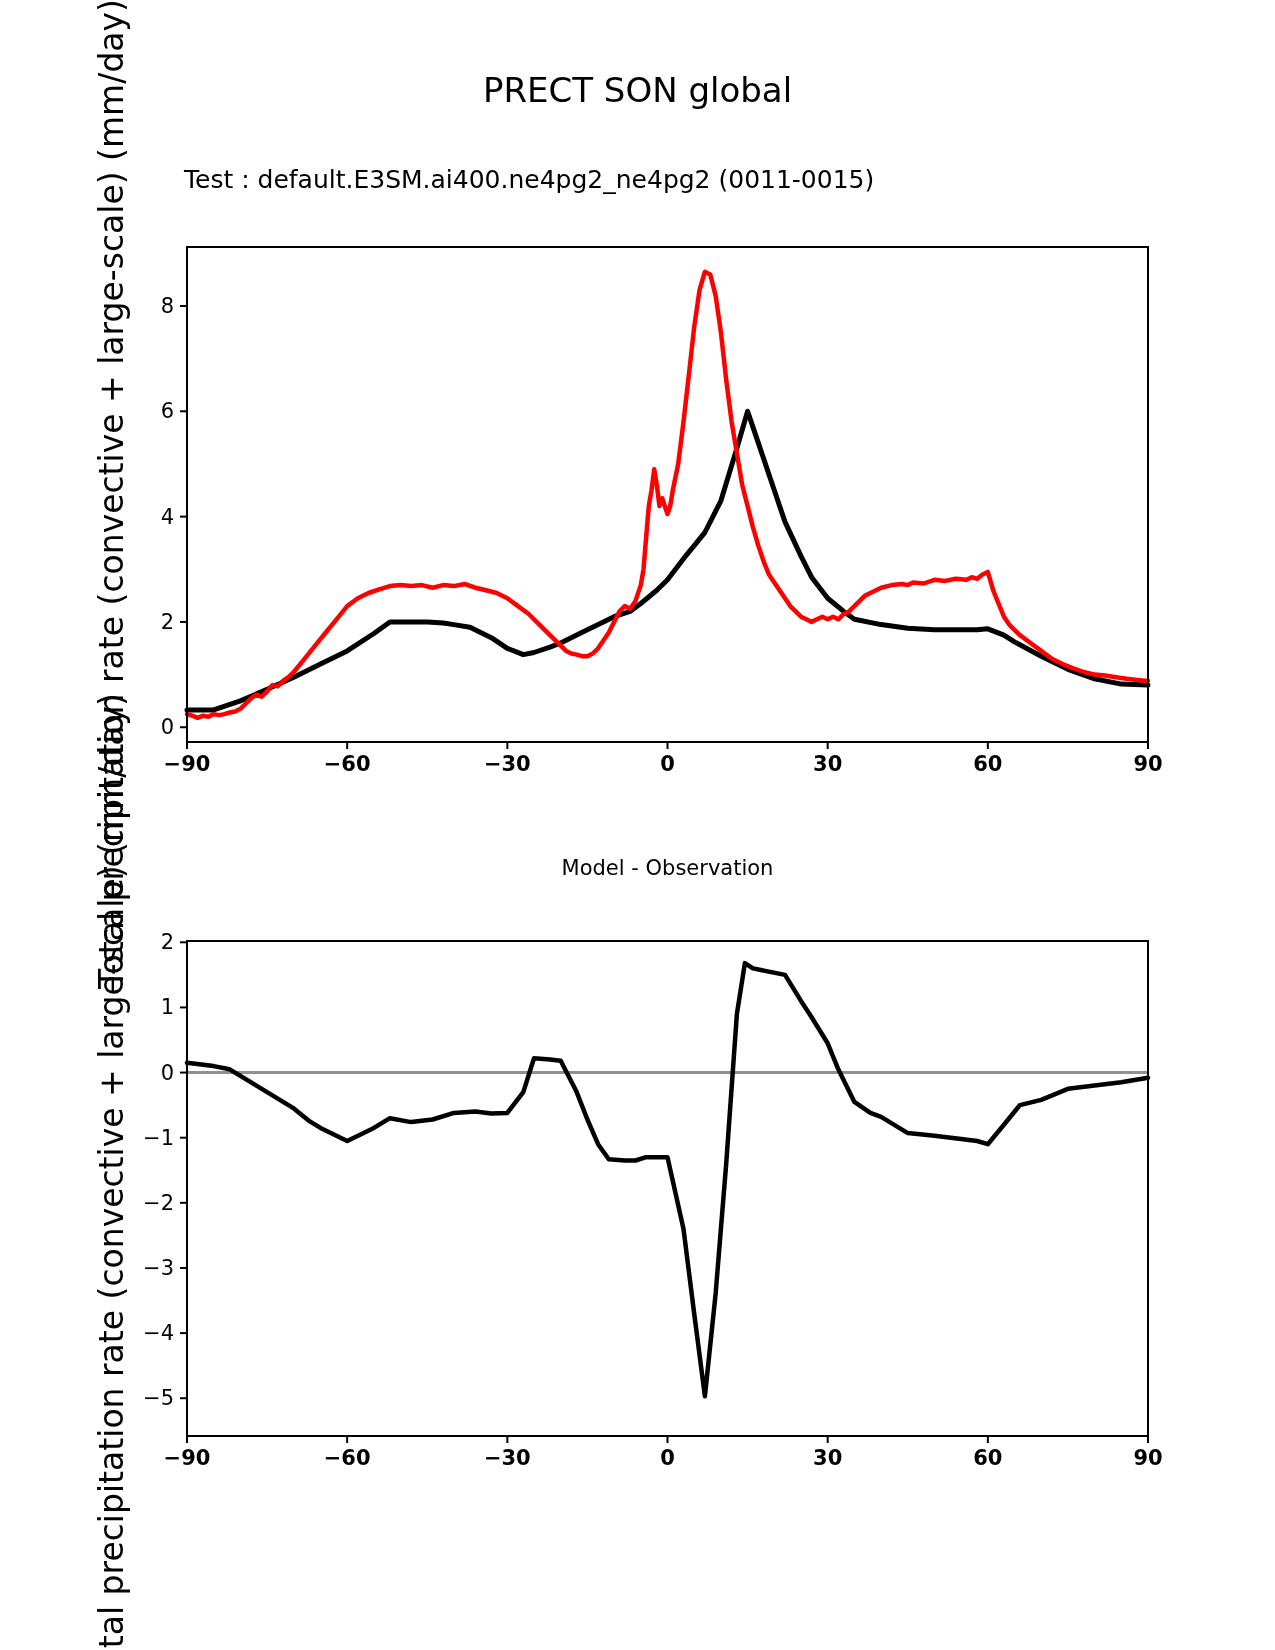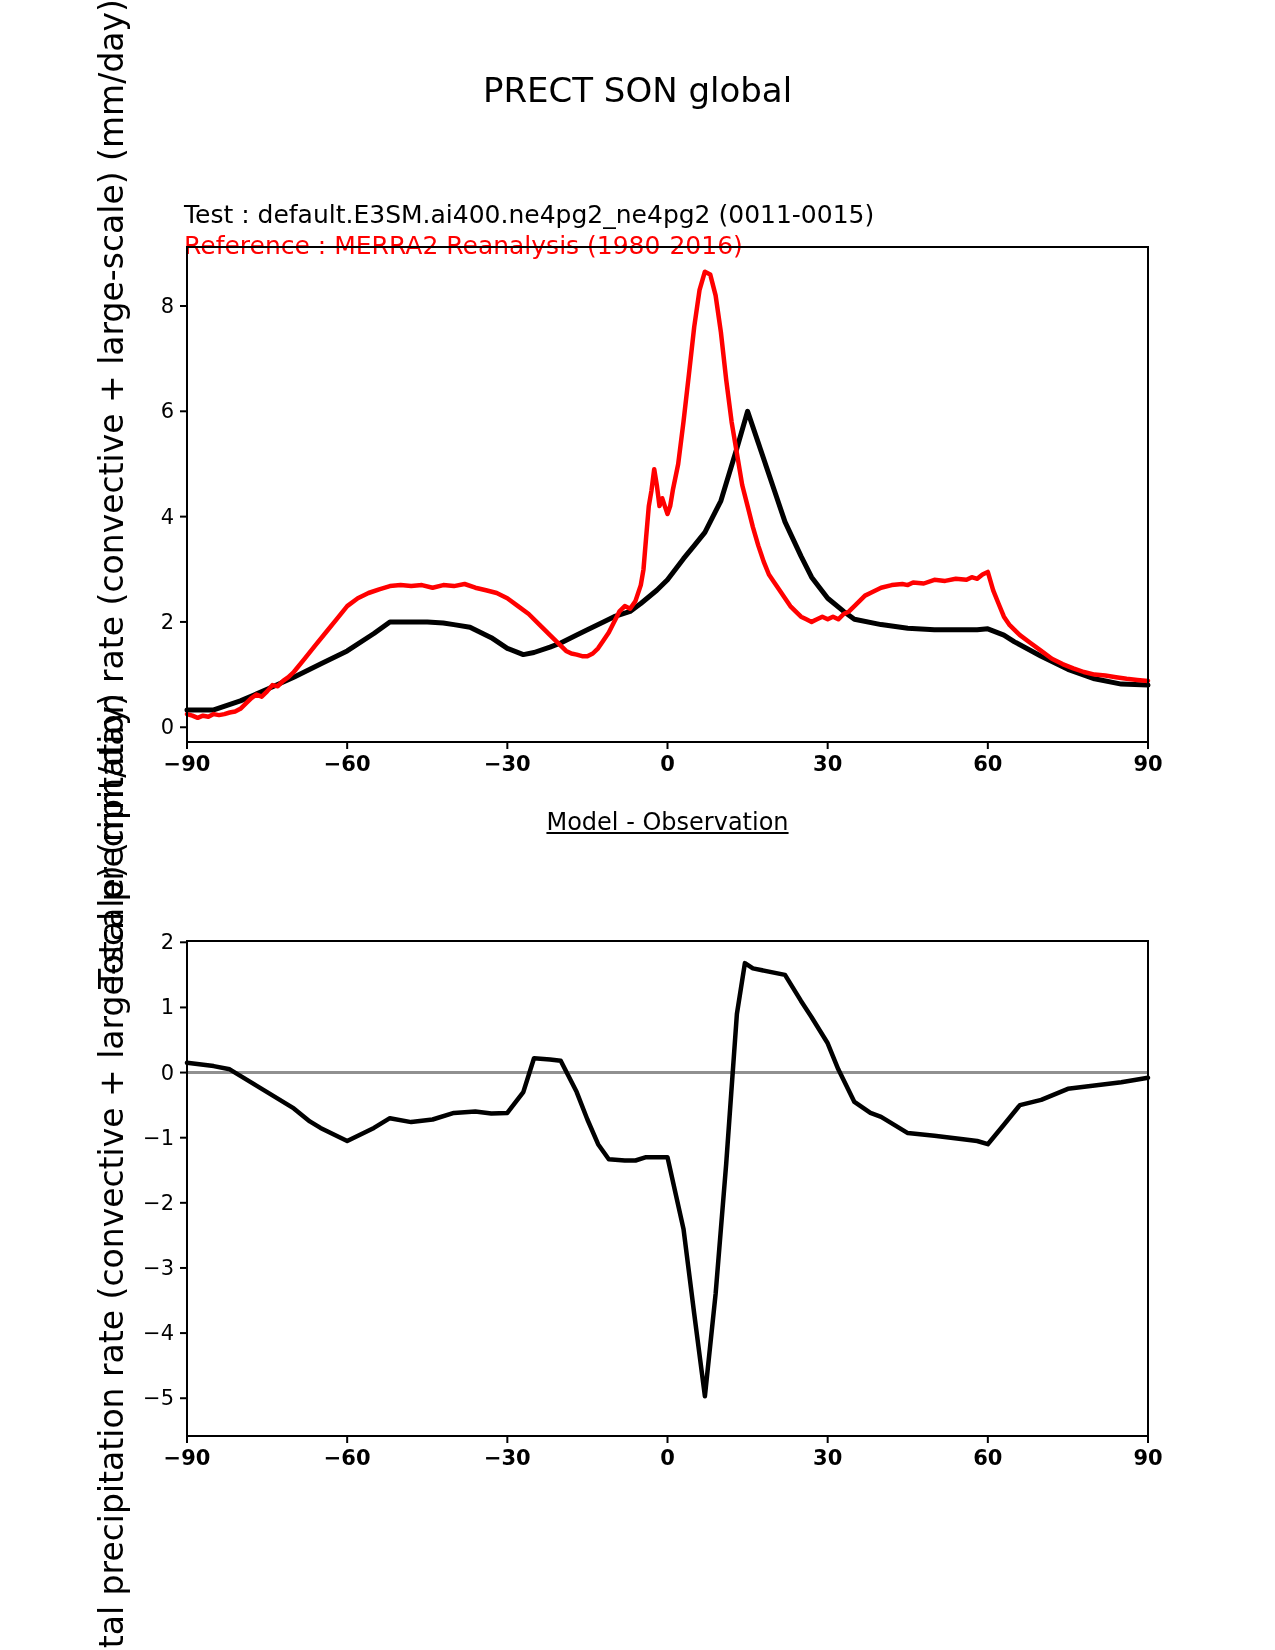--- a/index.html
+++ b/index.html
@@ -5,45 +5,44 @@
   html,body { margin:0; padding:0; background:#ffffff; }
   .figure {
     position:relative; width:1275px; height:1650px;
     background:#ffffff; overflow:hidden;
     font-family:"DejaVu Sans", sans-serif; color:#000;
   }
   .fig-title {
     position:absolute; left:0; top:72px; width:1275px;
     text-align:center; font-size:34px; line-height:1.1;
   }
-  .anno { position:absolute; left:184px; font-size:25px; line-height:1.1; white-space:nowrap;margin-top:35px; }
+  .anno { position:absolute; left:184px; font-size:25px; line-height:1.1; white-space:nowrap; }
   .anno-test { top:166px; color:#000000; }
   .anno-ref  { top:197px; color:#ff0000; }
   .ylabel {
     position:absolute; white-space:nowrap; font-size:33px;
     transform:translate(-50%,-50%) rotate(-90deg);
   }
   .ylabel-top { left:111px; top:494px; }
   .ylabel-bot { left:111px; top:1188px; }
   .subplot-title {
-    position:absolute; left:187px; top:808px; width:961px;
-    text-align:center; font-size:24px;text-decoration:underline;
+    position:absolute; left:187px; top:856px; width:961px;
+    text-align:center; font-size:21px;
   }
   .ticklabel { position:absolute; font-size:21px; line-height:1; white-space:nowrap; }
   .xtick { transform:translate(-50%,0);font-weight:bold; }
   .ytick { transform:translate(-100%,-50%); }
   svg.plot-canvas { position:absolute; left:0; top:0; }
 </style>
 </head>
 <body>
 
 <div class="figure" id="figure">
   <div class="fig-title">PRECT SON global</div>
   <div class="anno anno-test">Test : default.E3SM.ai400.ne4pg2_ne4pg2 (0011-0015)</div>
-  <div class="anno anno-ref">Reference : MERRA2 Reanalysis (1980-2016)</div>
   <div class="ylabel ylabel-top">Total precipitation rate (convective + large-scale) (mm/day)</div>
   <div class="ylabel ylabel-bot">Total precipitation rate (convective + large-scale) (mm/day)</div>
   <div class="subplot-title">Model - Observation</div>
   <svg class="plot-canvas" id="plot-svg" width="1275" height="1650" viewBox="0 0 1275 1650">
       <line x1="187" y1="742" x2="187" y2="749" stroke="#000000" stroke-width="2"></line>
       <line x1="347.16666666666663" y1="742" x2="347.16666666666663" y2="749" stroke="#000000" stroke-width="2"></line>
       <line x1="507.3333333333333" y1="742" x2="507.3333333333333" y2="749" stroke="#000000" stroke-width="2"></line>
       <line x1="667.5" y1="742" x2="667.5" y2="749" stroke="#000000" stroke-width="2"></line>
       <line x1="827.6666666666666" y1="742" x2="827.6666666666666" y2="749" stroke="#000000" stroke-width="2"></line>
       <line x1="987.8333333333334" y1="742" x2="987.8333333333334" y2="749" stroke="#000000" stroke-width="2"></line>

